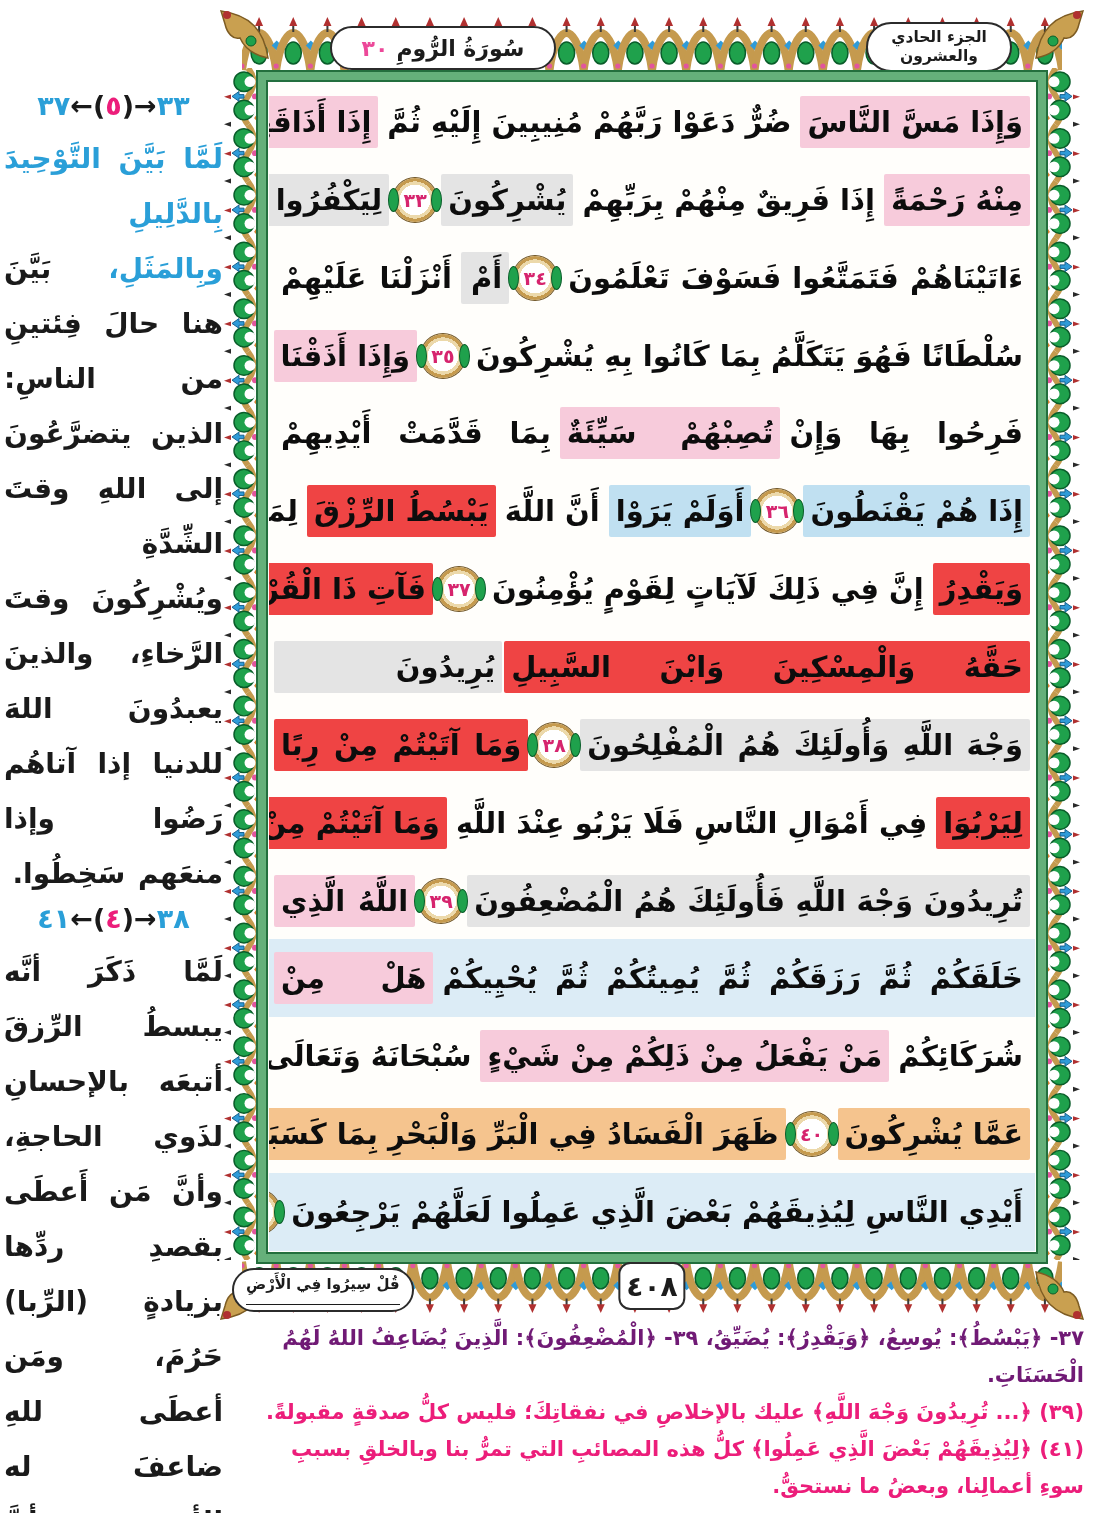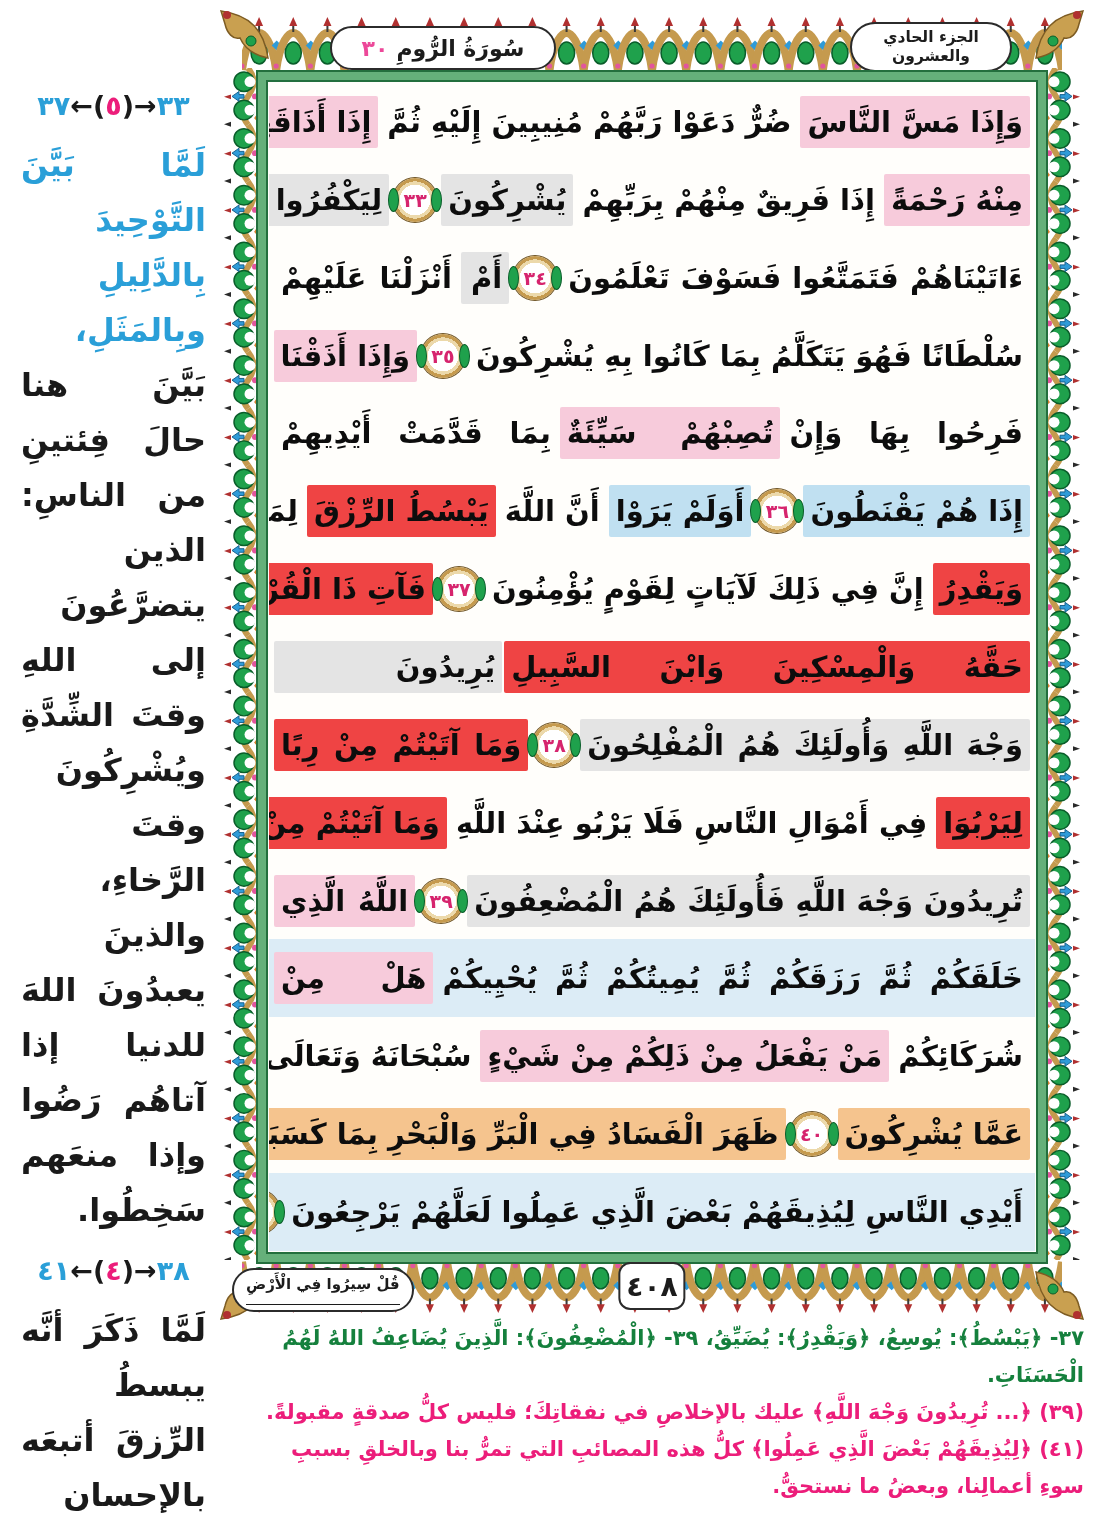--- a/index.html
+++ b/index.html
@@ -5,25 +5,25 @@
   html,body{margin:0;padding:0;background:#ffffff;}
   body{width:1096px;height:1513px;position:relative;overflow:hidden;
        font-family:"DejaVu Sans",sans-serif;}
   .page{position:absolute;inset:0;background:#fff;}
 
   
   .sidebar{position:absolute;left:4px;top:88px;width:219px;direction:rtl;}
   .range-head{direction:ltr;display:flex;justify-content:center;align-items:center;
 　　gap:1px;font-size:27px;font-weight:700;margin:2px 0 10px 0;}
   .range-head .tok{white-space:pre;}
-  .side-para{font-size:32px;line-height:55px;font-weight:700;color:#1a1a1a;
-      text-align:justify;text-align-last:right;margin:17px;word-spacing:3px;}
+  .side-para{font-size:28px;line-height:55px;font-weight:700;color:#1a1a1a;
+      text-align:justify;text-align-last:right;margin:0;word-spacing:3px;}
   .c-blue{color:#2a9fd8;}
   .c-magenta{color:#ec1d7a;}
-  .c-teal{color:#15803d;}
+  .c-teal{color:#701a75;}
   .c-black{color:#1a1a1a;}
 
   
   .frame{position:absolute;left:226px;top:14px;width:852px;height:1302px;}
   .frieze-top{position:absolute;left:16px;top:2px;width:820px;height:58px;}
   .frieze-bottom{position:absolute;left:16px;bottom:2px;width:820px;height:56px;transform:scaleY(-1);}
   .strip-left{position:absolute;left:-2px;top:54px;width:36px;height:1192px;}
   .strip-right{position:absolute;right:-2px;top:54px;width:36px;height:1192px;transform:scaleX(-1);}
   .corner{position:absolute;width:54px;height:54px;}
   .corner.tl{left:-8px;top:-6px;}
@@ -31,21 +31,21 @@
   .corner.bl{left:-8px;bottom:-6px;transform:scaleY(-1);}
   .corner.br{right:-8px;bottom:-6px;transform:scale(-1,-1);}
 
   .cartouche{position:absolute;background:#fff;border:2px solid #2b2b2b;
       display:flex;align-items:center;justify-content:center;direction:rtl;
       font-weight:700;color:#1c1c1c;}
   .cart-surah{top:12px;left:104px;min-width:190px;height:40px;border-radius:22px;
       font-size:22px;gap:8px;padding:0 16px;}
   .cart-surah .surah-num{color:#ec4899;}
   .cart-juz{top:8px;right:66px;width:142px;height:46px;border-radius:26px;
-      font-size:15.5px;text-align:center;line-height:19px;padding:0 8px;}
+      font-size:15.5px;text-align:center;line-height:19px;padding:0 0;}
   .cart-page{bottom:6px;left:50%;transform:translateX(-50%);height:44px;
       border-radius:12px;font-size:28px;letter-spacing:7px;padding:0 6px;}
   .cart-hizb{bottom:4px;left:6px;height:40px;border-radius:22px;
       font-size:15px;padding:0 12px;}
   .cart-hizb span{border-bottom:1.5px solid #1c1c1c;padding-bottom:11px;}
 
   .inner{position:absolute;left:32px;right:32px;top:58px;bottom:54px;
       border:8px solid #65b07a;box-shadow:0 0 0 2px #236f3d, inset 0 0 0 2px #236f3d;
       background:#fffefb;}
   .lines{position:absolute;inset:3px;display:flex;flex-direction:column;overflow:hidden;}

